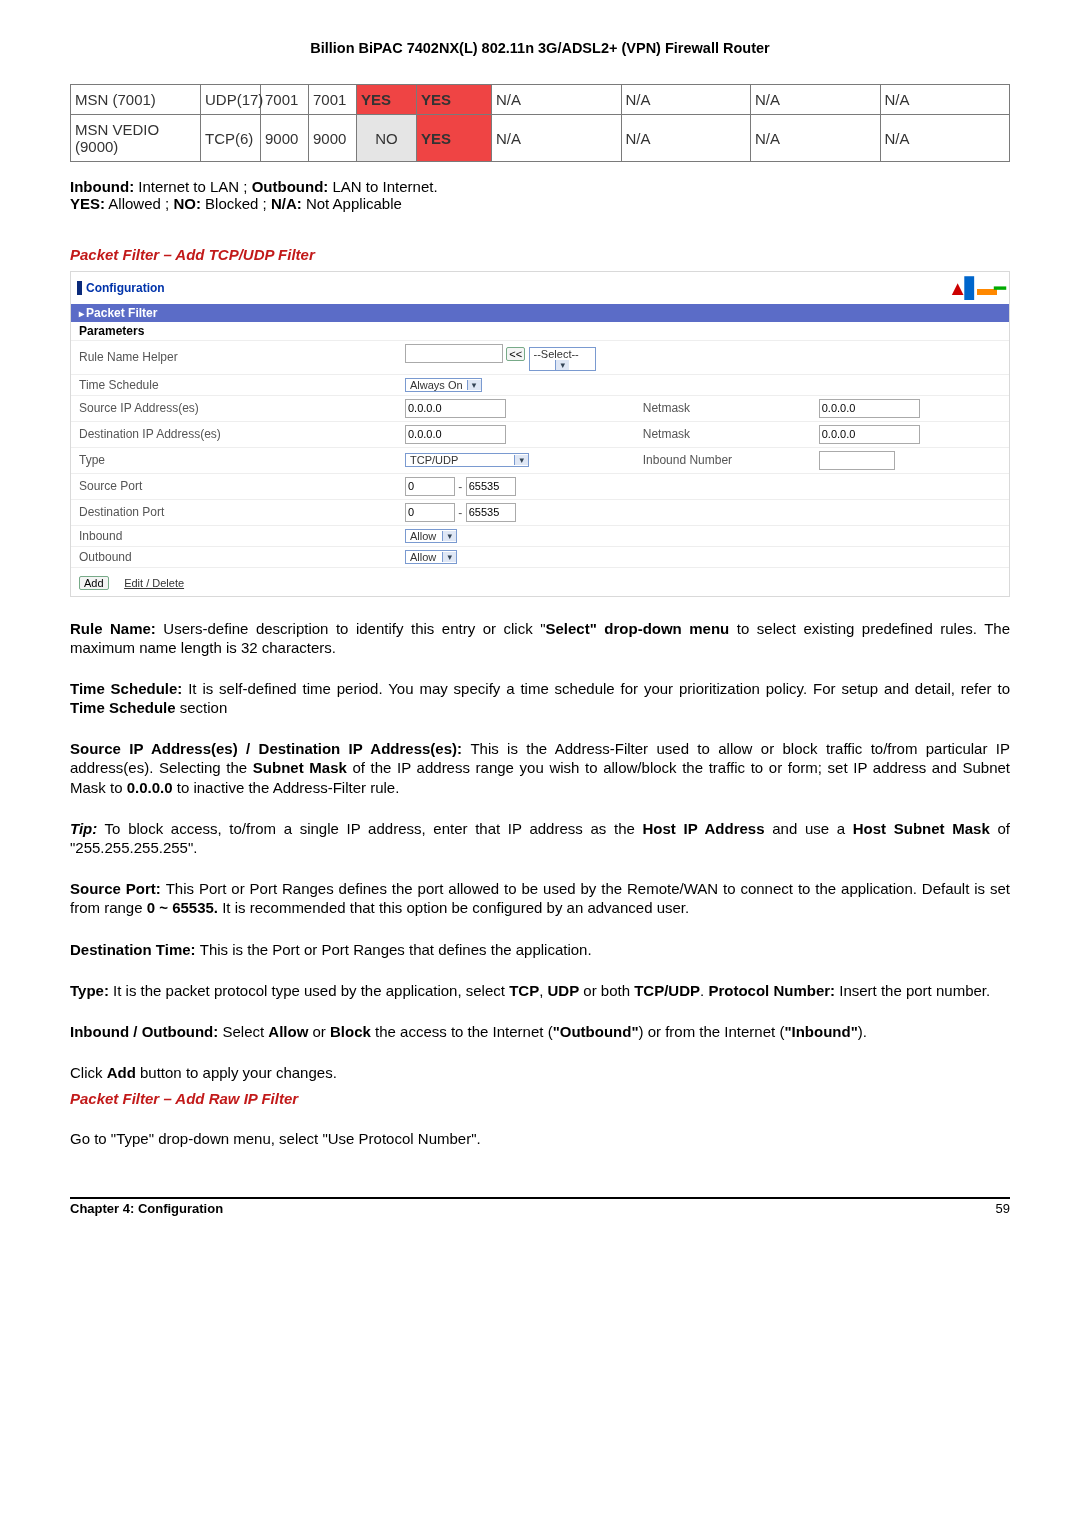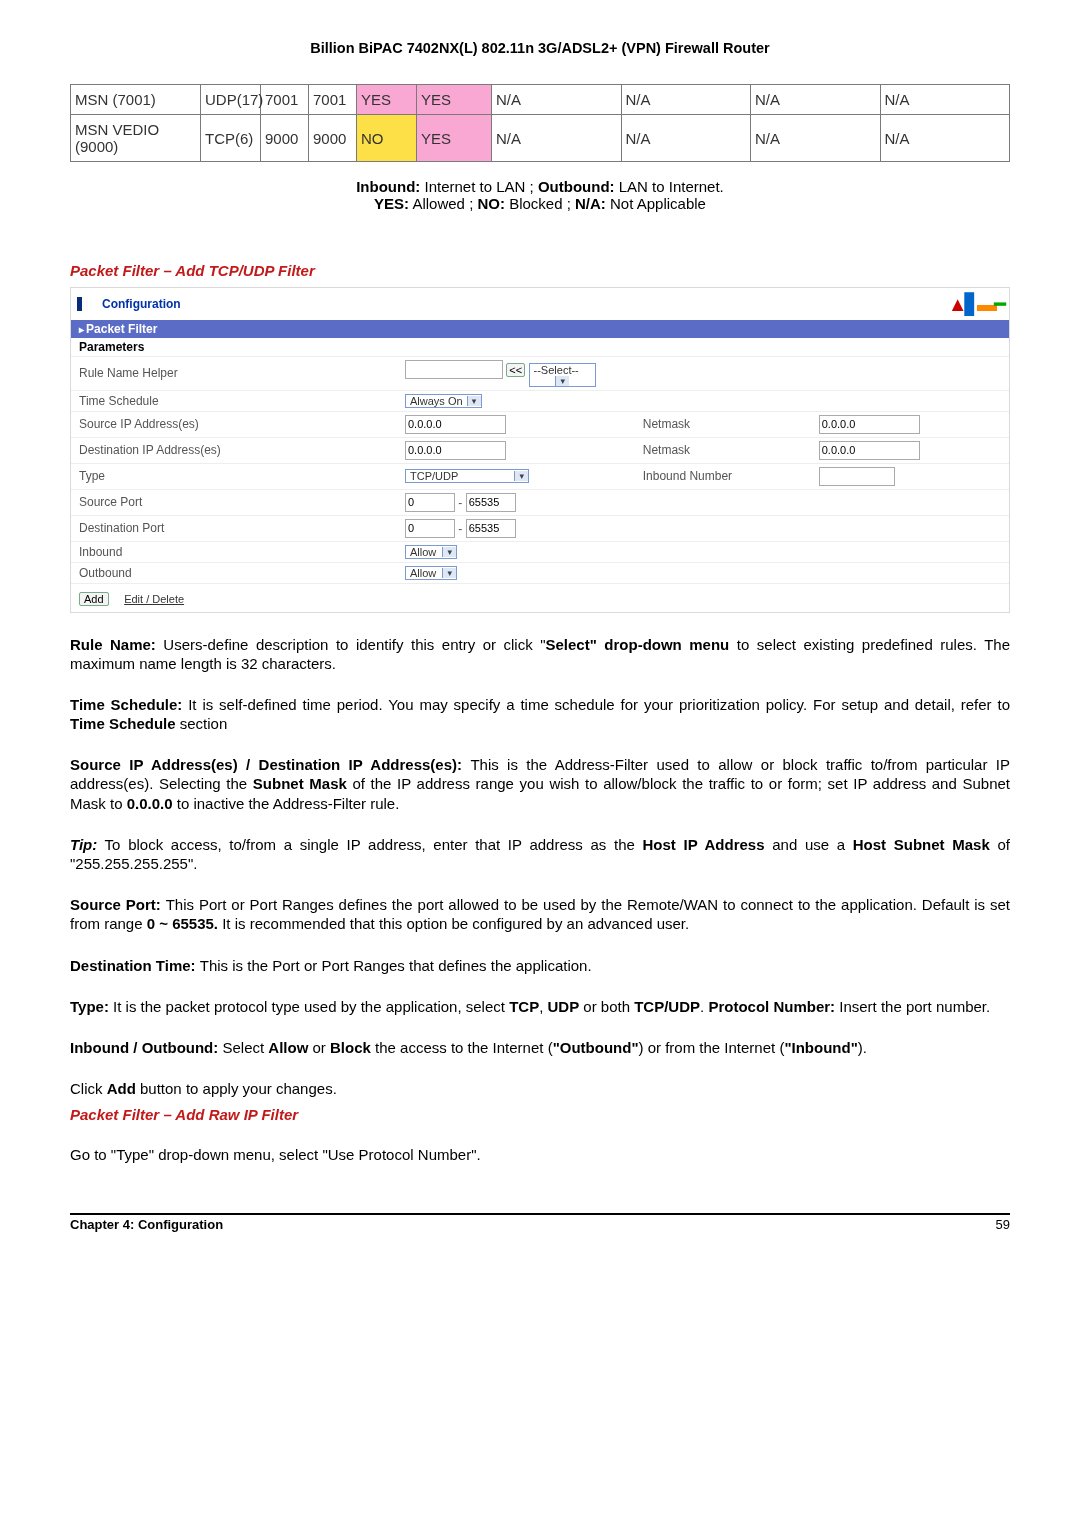--- a/index.html
+++ b/index.html
@@ -23,56 +23,56 @@
     width: 100%;
     table-layout: fixed;
   }
   table.grid td {
     border: 1px solid #7a7a7a;
     padding: 6px 4px;
     font-size: 15px;
     vertical-align: middle;
     color: #333;
   }
-  .yes { background: #f9a8d4; color: #006600; }
-  .no  { background: #fde047; color: #cc0000; }
+  .yes { background: #ef4444; color: #006600; font-weight: bold; }
+  .no  { background: #e5e5e5; color: #cc0000; text-align: center; }
   .col1 { width: 130px; }
   .col2 { width: 60px; }
   .col3 { width: 48px; }
   .col4 { width: 48px; }
   .col5 { width: 60px; }
   .col6 { width: 75px; }
   .colx { width: auto; }
 
-  .notes { margin-top: 16px; font-size: 15px; text-align: center; }
+  .notes { margin-top: 16px; font-size: 15px; }
   .section-title {
     color: #c21a1a;
     font-style: italic;
     font-weight: bold;
     font-size: 15px;
-    margin-top: 50px;
+    margin-top: 34px;
     margin-bottom: 8px;
   }
 
   
   .panel { border: 1px solid #d9d9d9; }
   .panel-top {
     display: flex;
     align-items: center;
     justify-content: space-between;
     padding: 4px 6px;
     background: #fff;
     border-bottom: none;
   }
   .conf-label {
     color: #0033aa;
     font-size: 12px;
     font-weight: bold;
     border-left: 5px solid #0a2a7a;
-    padding-left: 20px;
+    padding-left: 4px;
     text-align: right;
   }
   .logo { font-size: 20px; letter-spacing: -3px; }
   .logo .r { color:#c00; }
   .logo .b { color:#06c; }
   .logo .o { color:#f80; }
   .logo .g { color:#0a0; }
 
   .subhead {
     background: #5b6cc7;

